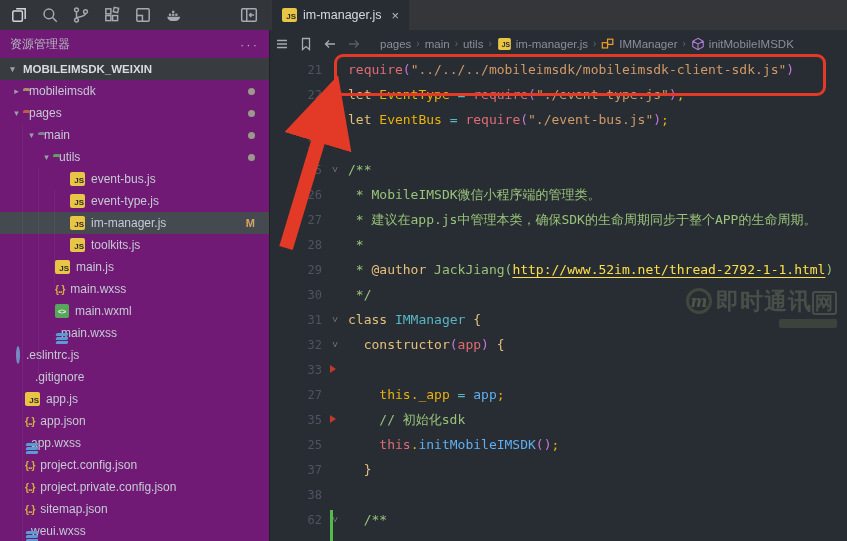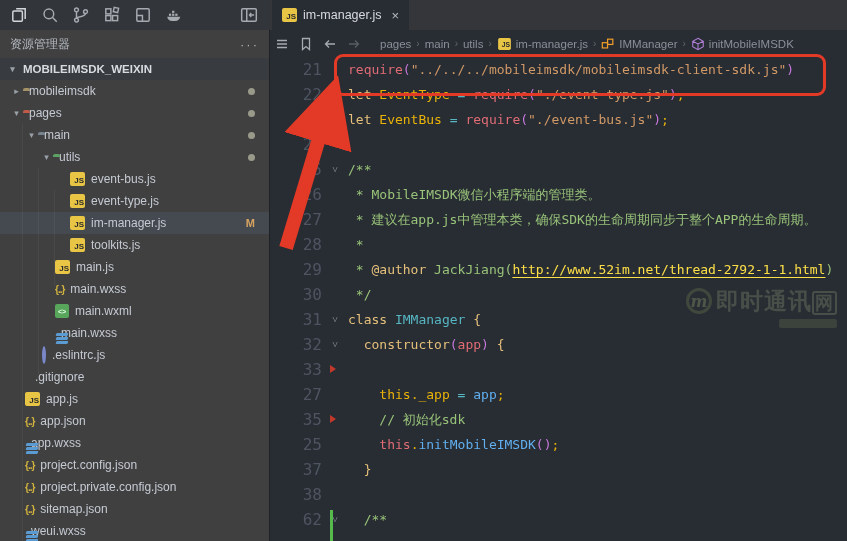--- a/index.html
+++ b/index.html
@@ -7,21 +7,21 @@
        font-family:"Liberation Sans",sans-serif;background:#282c33;
        -webkit-font-smoothing:antialiased;}
   
   #activity{position:absolute;left:0;top:0;width:270px;height:30px;background:#323539;
             display:flex;align-items:center;gap:9px;padding-left:8px;box-sizing:border-box;}
   #activity .aicon{width:22px;height:22px;display:flex;align-items:center;justify-content:center;cursor:pointer;}
   #activity svg{stroke:#a6aab1;fill:none;stroke-width:1.3;}
   #activity .aicon:first-child svg{stroke:#d4d7dc;}
   #toggle-ic{position:absolute;right:10px;top:4px;}
   
-  #sidebar{position:absolute;left:0;top:30px;width:270px;height:511px;background:#404040;
+  #sidebar{position:absolute;left:0;top:30px;width:270px;height:511px;background:#701a75;
            border-right:1px solid #1f2125;box-sizing:border-box;color:#c5cad3;font-size:12px;}
   #sb-head{height:28px;display:flex;align-items:center;padding:0 10px;color:#b4b9c0;}
   #sb-head .dots{margin-left:auto;letter-spacing:2px;color:#aeb2b9;cursor:pointer;font-size:13px;}
   #sb-root{height:22px;display:flex;align-items:center;background:#383b40;font-weight:bold;
            color:#d8dbe0;font-size:11.5px;padding-left:6px;cursor:pointer;}
   #sb-root .arr{margin-right:4px;}
   .trow{height:22px;display:flex;align-items:center;cursor:pointer;white-space:nowrap;}
   .trow.sel{background:#454a51;}
   .arr{color:#9aa0a8;font-size:9px;width:13px;display:inline-block;text-align:center;flex:none;}
   .fico{flex:none;margin-right:6px;}
@@ -54,21 +54,21 @@
   #crumbbar svg{stroke:#a6aab1;fill:none;stroke-width:1.3;}
   #crumbbar .dim svg{stroke:#585d64;}
   #crumbs{display:flex;align-items:center;margin-left:14px;gap:5px;}
   .crumb{display:flex;align-items:center;gap:4px;cursor:pointer;}
   .csep{color:#62676e;font-size:10px;}
   .crumb .jsbadge{transform:scale(.85);}
   
   #editor{position:absolute;left:270px;top:57px;width:577px;height:484px;background:#282c33;
           font-family:"DejaVu Sans Mono",monospace;font-size:13px;}
   .cline{height:25px;display:flex;align-items:center;white-space:pre;}
-  .lnum{width:52px;text-align:right;color:#4e5561;font-size:16px;flex:none;}
+  .lnum{width:52px;text-align:right;color:#4e5561;font-size:12px;flex:none;}
   .fold{width:26px;text-align:center;color:#9aa0a8;font-size:10px;flex:none;position:relative;}
   .codebody{flex:1;}
   .tk-k{color:#e5c07b}.tk-r{color:#e06c75}.tk-s{color:#d19a66}.tk-p{color:#c678dd}
   .tk-d{color:#eab308}.tk-c{color:#98c379}.tk-t{color:#56b6c2}.tk-b{color:#61afef}
   .tk-o{color:#56b6c2}
   .tk-u{color:#fde047;text-decoration:underline;text-underline-offset:3px;}
   .redtri{position:absolute;left:8px;top:-5px;width:0;height:0;border-left:6px solid #c2392b;
           border-top:4px solid transparent;border-bottom:4px solid transparent;}
   #gitbar{position:absolute;left:60px;top:453px;width:3px;height:31px;background:#55b94c;}
   
@@ -215,21 +215,21 @@
         <div class="trow" style="padding-left: 55px;">
           <span class="fico">
             <span class="wxmlico">&lt;&gt;</span>
           </span>
           <span>main.wxml</span>
         </div>
         <div class="trow" style="padding-left: 55px;">
           <span class="fico"><span class="wxssico"><i style="top:0"></i><i style="top:4px"></i><i style="top:8px"></i></span></span>
           <span>main.wxss</span>
         </div>
-        <div class="trow" style="padding-left: 42px;">
+        <div class="trow" style="padding-left: 16px;">
           <span class="fico"><span class="eslintico"></span></span>
           <span>.eslintrc.js</span>
         </div>
         <div class="trow" style="padding-left: 25px;">
           <span class="fico"><span class="gitico"></span></span>
           <span>.gitignore</span>
         </div>
         <div class="trow" style="padding-left: 25px;">
           <span class="fico">
             <span class="jsbadge">JS</span>

